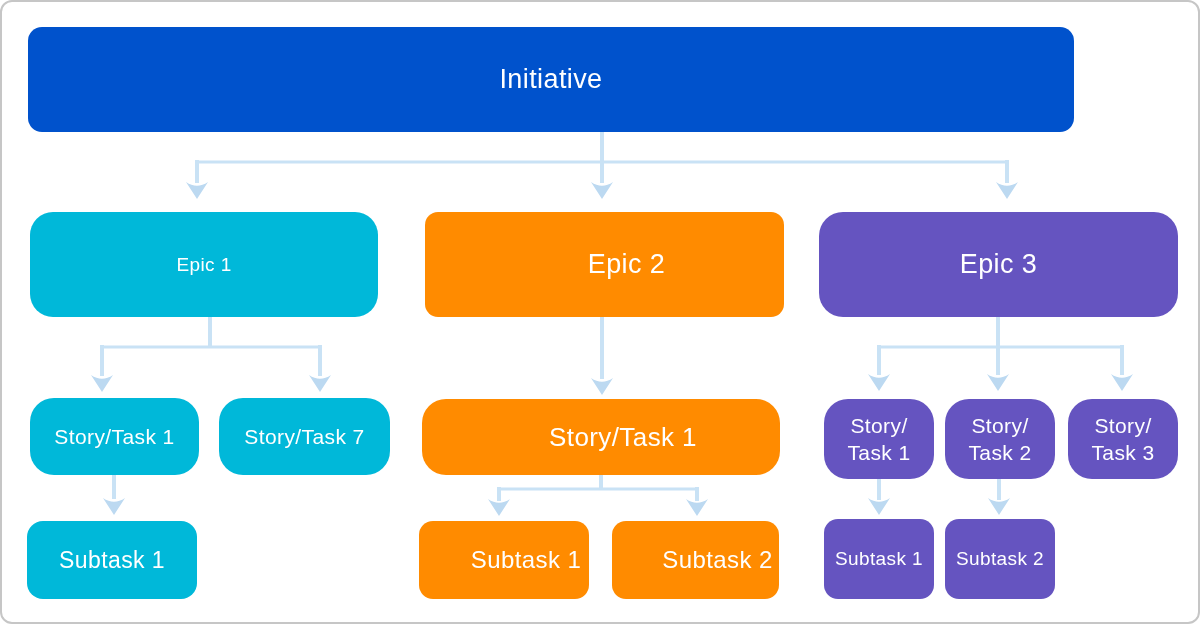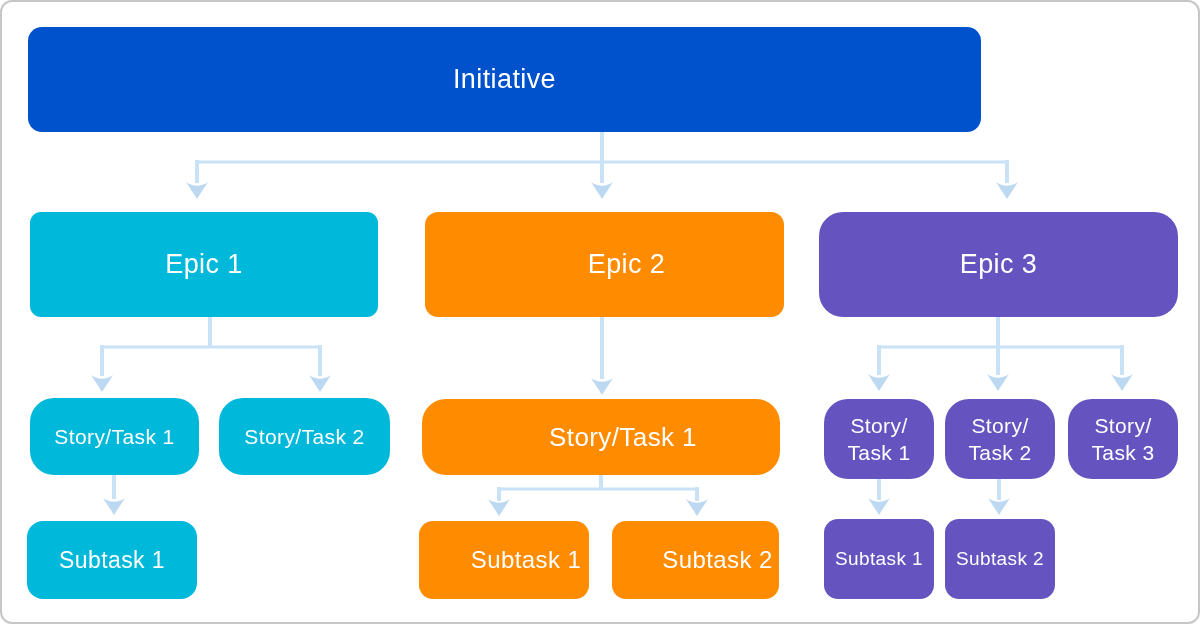--- a/index.html
+++ b/index.html
@@ -39,24 +39,24 @@
     border-radius: 24px;
   }
   .fill-blue   { background: var(--initiative_blue, #0052cc); }
   .fill-teal   { background: var(--epic1_teal, #00b8d9); }
   .fill-orange { background: var(--epic2_orange, #ff8b00); padding-left: 44px; }
   .fill-purple { background: var(--epic3_purple, #6554c0); }
 
   .two-line { white-space: pre-line; line-height: 1.3; }
 
   
-  #initiative { left: 26px; top: 25px; width: 953px; height: 105px; font-size: 27px; border-radius: 14px; }
+  #initiative { left: 26px; top: 25px; width: 1046px; height: 105px; font-size: 27px; border-radius: 14px; }
 
   
-  #epic-1 { left: 28px;  top: 210px; width: 348px; height: 105px; font-size: 27px; border-radius: 11px; }
+  #epic-1 { left: 28px;  top: 210px; width: 348px; height: 105px; font-size: 19px; border-radius: 23px; }
   #epic-2 { left: 423px; top: 210px; width: 359px; height: 105px; font-size: 27px; border-radius: 13px; }
   #epic-3 { left: 817px; top: 210px; width: 359px; height: 105px; font-size: 27px; border-radius: 24px; }
 
   
   #c1-story-1 { left: 28px;  top: 396px; width: 169px; height: 77px; font-size: 21px; }
   #c1-story-2 { left: 217px; top: 396px; width: 171px; height: 77px; font-size: 21px; }
   #c2-story-1 { left: 420px; top: 397px; width: 358px; height: 76px; font-size: 26px; }
   #c3-story-1 { left: 822px;  top: 397px; width: 110px; height: 80px; font-size: 21px; }
   #c3-story-2 { left: 943px;  top: 397px; width: 110px; height: 80px; font-size: 21px; }
   #c3-story-3 { left: 1066px; top: 397px; width: 110px; height: 80px; font-size: 21px; }
@@ -136,21 +136,21 @@
     </g>
   </svg>
 
   <div class="box fill-blue" id="initiative">Initiative</div>
 
   <div class="box fill-teal" id="epic-1">Epic 1</div>
   <div class="box fill-orange" id="epic-2">Epic 2</div>
   <div class="box fill-purple" id="epic-3">Epic 3</div>
 
   <div class="box fill-teal" id="c1-story-1">Story/Task 1</div>
-  <div class="box fill-teal" id="c1-story-2">Story/Task 2</div>
+  <div class="box fill-teal" id="c1-story-2">Story/Task 7</div>
 
   <div class="box fill-orange" id="c2-story-1">Story/Task 1</div>
 
   <div class="box fill-purple two-line" id="c3-story-1">Story/
 Task 1</div>
   <div class="box fill-purple two-line" id="c3-story-2">Story/
 Task 2</div>
   <div class="box fill-purple two-line" id="c3-story-3">Story/
 Task 3</div>
 

